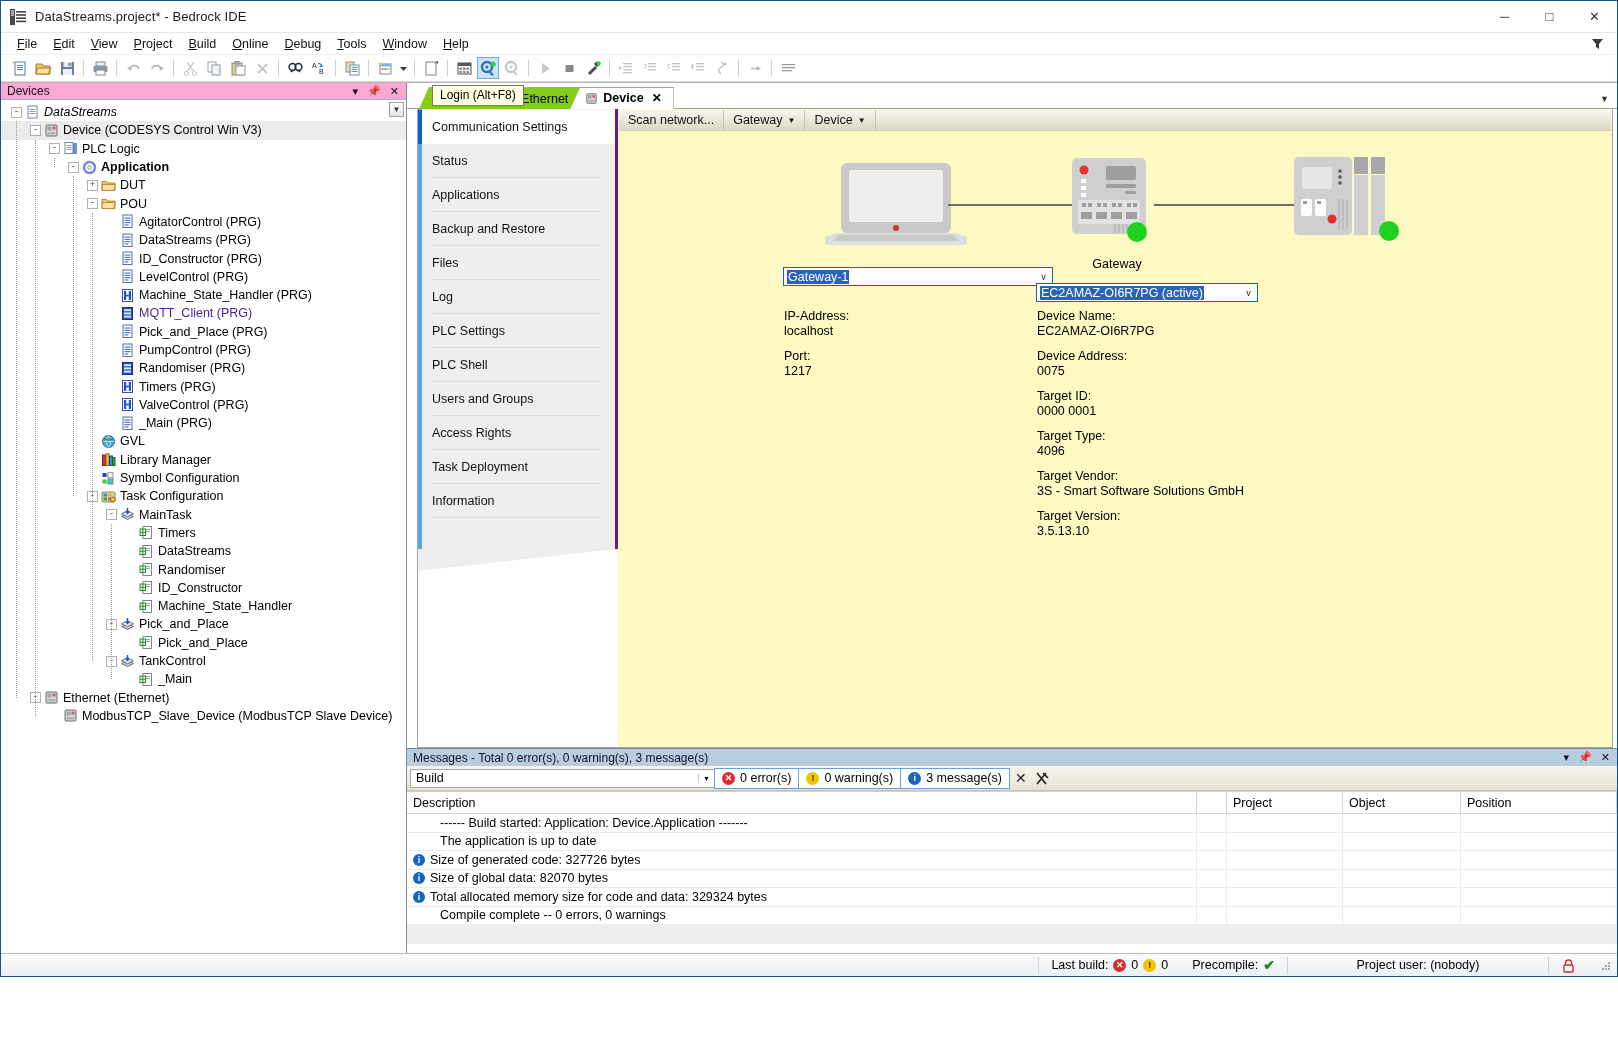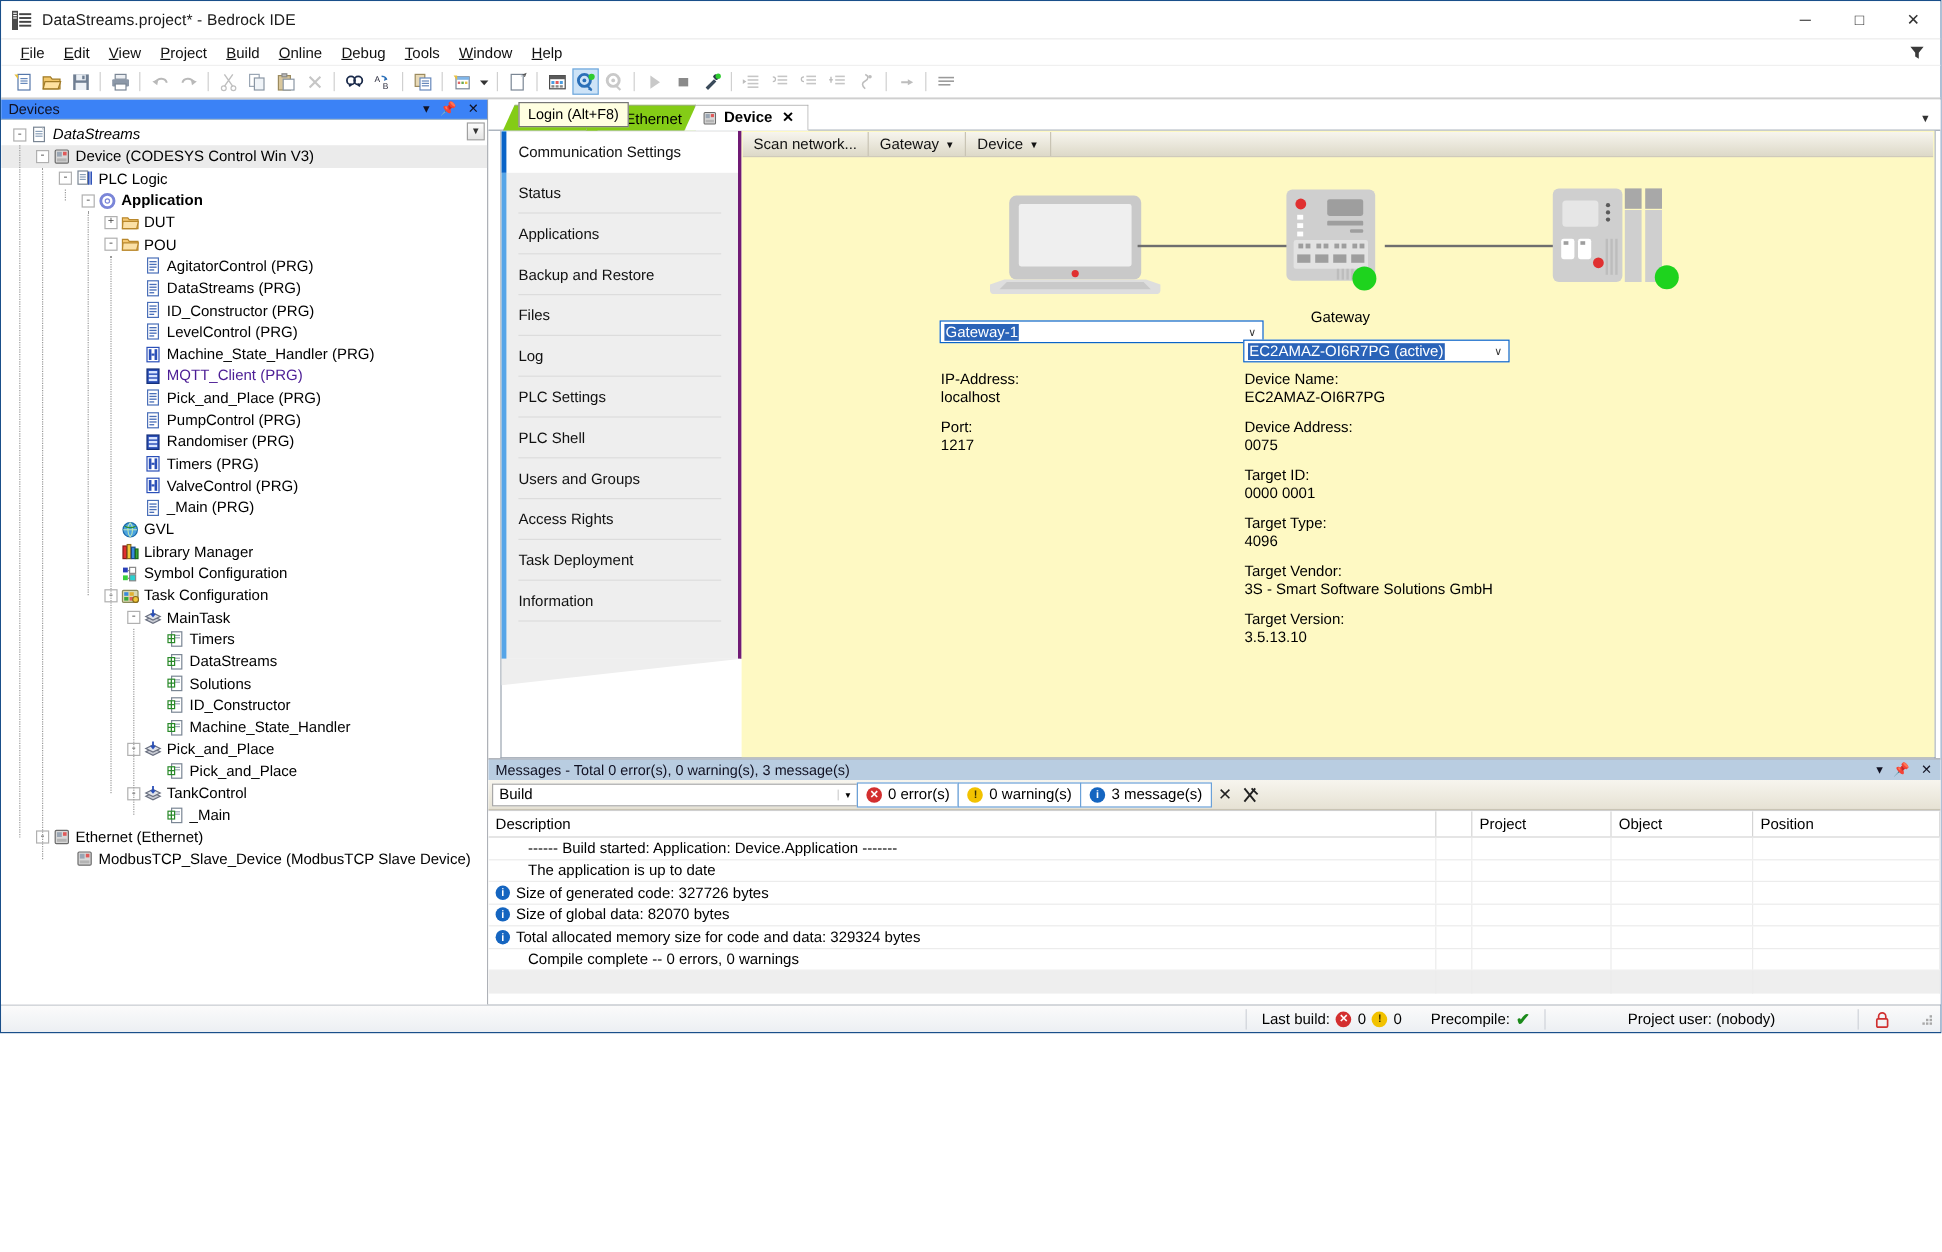--- a/index.html
+++ b/index.html
@@ -7,21 +7,21 @@
     margin:0; padding:0;
     width:1618px; height:1043px;
     overflow:hidden;
     font-family:"Liberation Sans", sans-serif;
     font-size:12.5px;
     color:#000;
     background:#ffffff;
   }
   #app {
     position:relative;
-    width:1618px; height:861px;
+    width:1618px; height:977px;
     border:1px solid #1a4f8a;
     background:#ffffff;
     display:flex; flex-direction:column;
   }
 
   
   .titlebar {
     height:32px; flex:0 0 32px;
     display:flex; align-items:center;
     background:#ffffff;
@@ -86,21 +86,21 @@
 
   
   .devices {
     width:406px; flex:0 0 406px;
     display:flex; flex-direction:column;
     border-right:1px solid #828790;
     background:#ffffff;
   }
   .panel-head {
     height:17px; flex:0 0 17px;
-    background:#3b82f6;
+    background:#f9a8d4;
     display:flex; align-items:center;
     padding-left:6px; font-size:12px; color:#112;
     border-bottom:1px solid #9fb7cd;
   }
   .panel-head .tools { margin-left:auto; display:flex; gap:9px; padding-right:7px; align-items:center; }
   .panel-head .tools span { font-size:11px; line-height:1; cursor:default; }
   .tree {
     flex:1 1 auto; overflow:hidden; position:relative;
     padding-top:3px; background:#fff;
   }
@@ -920,21 +920,21 @@
             <span class="exp none"></span>
             <span class="ico">
               <svg width="15" height="15" viewBox="0 0 15 15">
                 <rect x="4" y="1.5" width="8.5" height="12" fill="#fff" stroke="#7a8694"></rect>
                 <rect x="5.5" y="4" width="5.5" height="1" fill="#9aa6b4"></rect>
                 <rect x="5.5" y="6" width="5.5" height="1" fill="#9aa6b4"></rect>
                 <rect x="1" y="4" width="5.5" height="6.5" fill="#fff" stroke="#2a8a2a"></rect>
                 <path d="M3.8 4v6.5M1 7.2h5.5" stroke="#2a8a2a" stroke-width="1.1"></path>
               </svg>
             </span>
-            <span class="lbl">Solutions</span>
+            <span class="lbl">Randomiser</span>
           </div>
           <div class="trow">
             <span style="display:inline-block;width:124px;flex:0 0 124px"></span>
             <span class="exp none"></span>
             <span class="ico">
               <svg width="15" height="15" viewBox="0 0 15 15">
                 <rect x="4" y="1.5" width="8.5" height="12" fill="#fff" stroke="#7a8694"></rect>
                 <rect x="5.5" y="4" width="5.5" height="1" fill="#9aa6b4"></rect>
                 <rect x="5.5" y="6" width="5.5" height="1" fill="#9aa6b4"></rect>
                 <rect x="1" y="4" width="5.5" height="6.5" fill="#fff" stroke="#2a8a2a"></rect>

